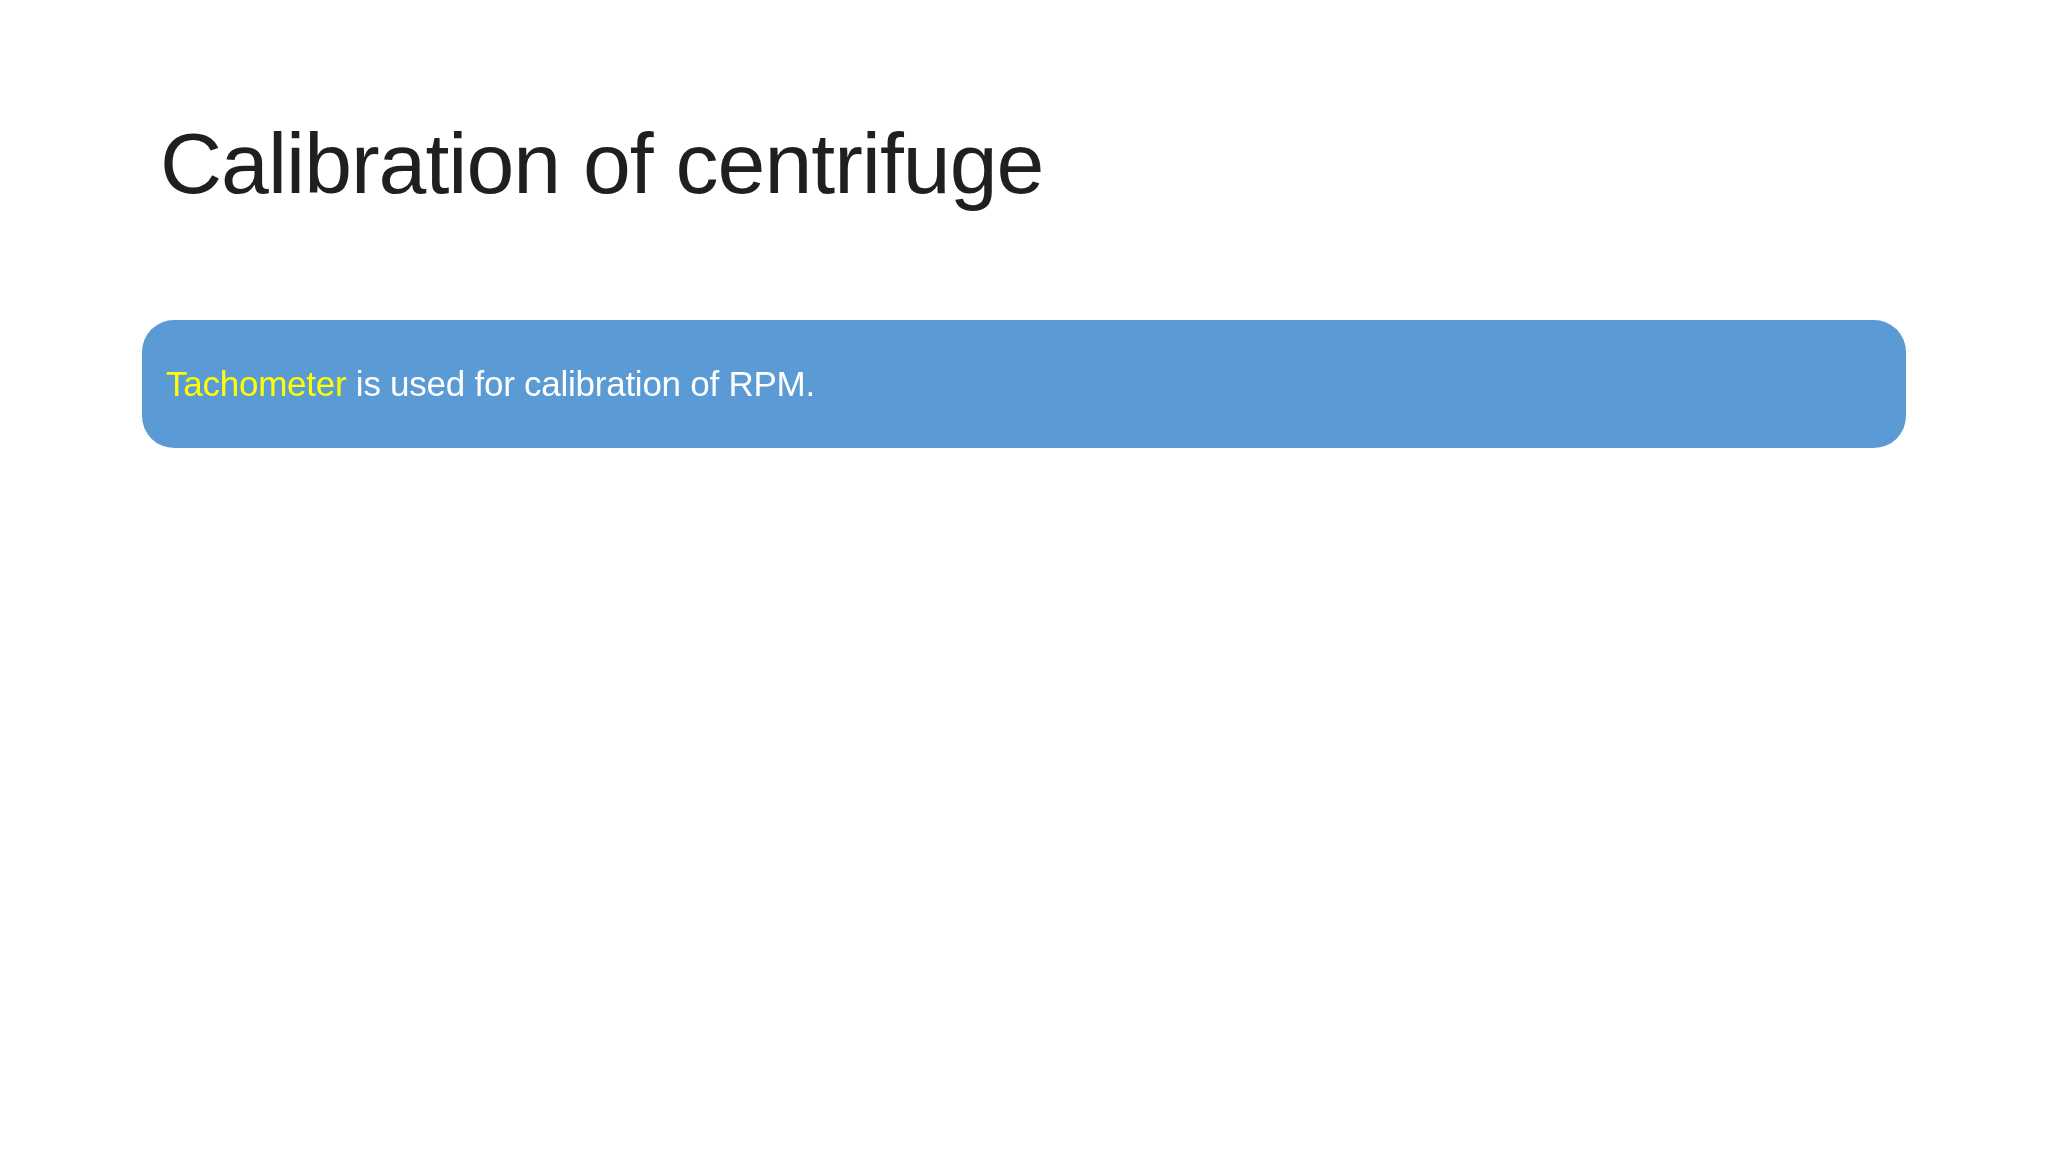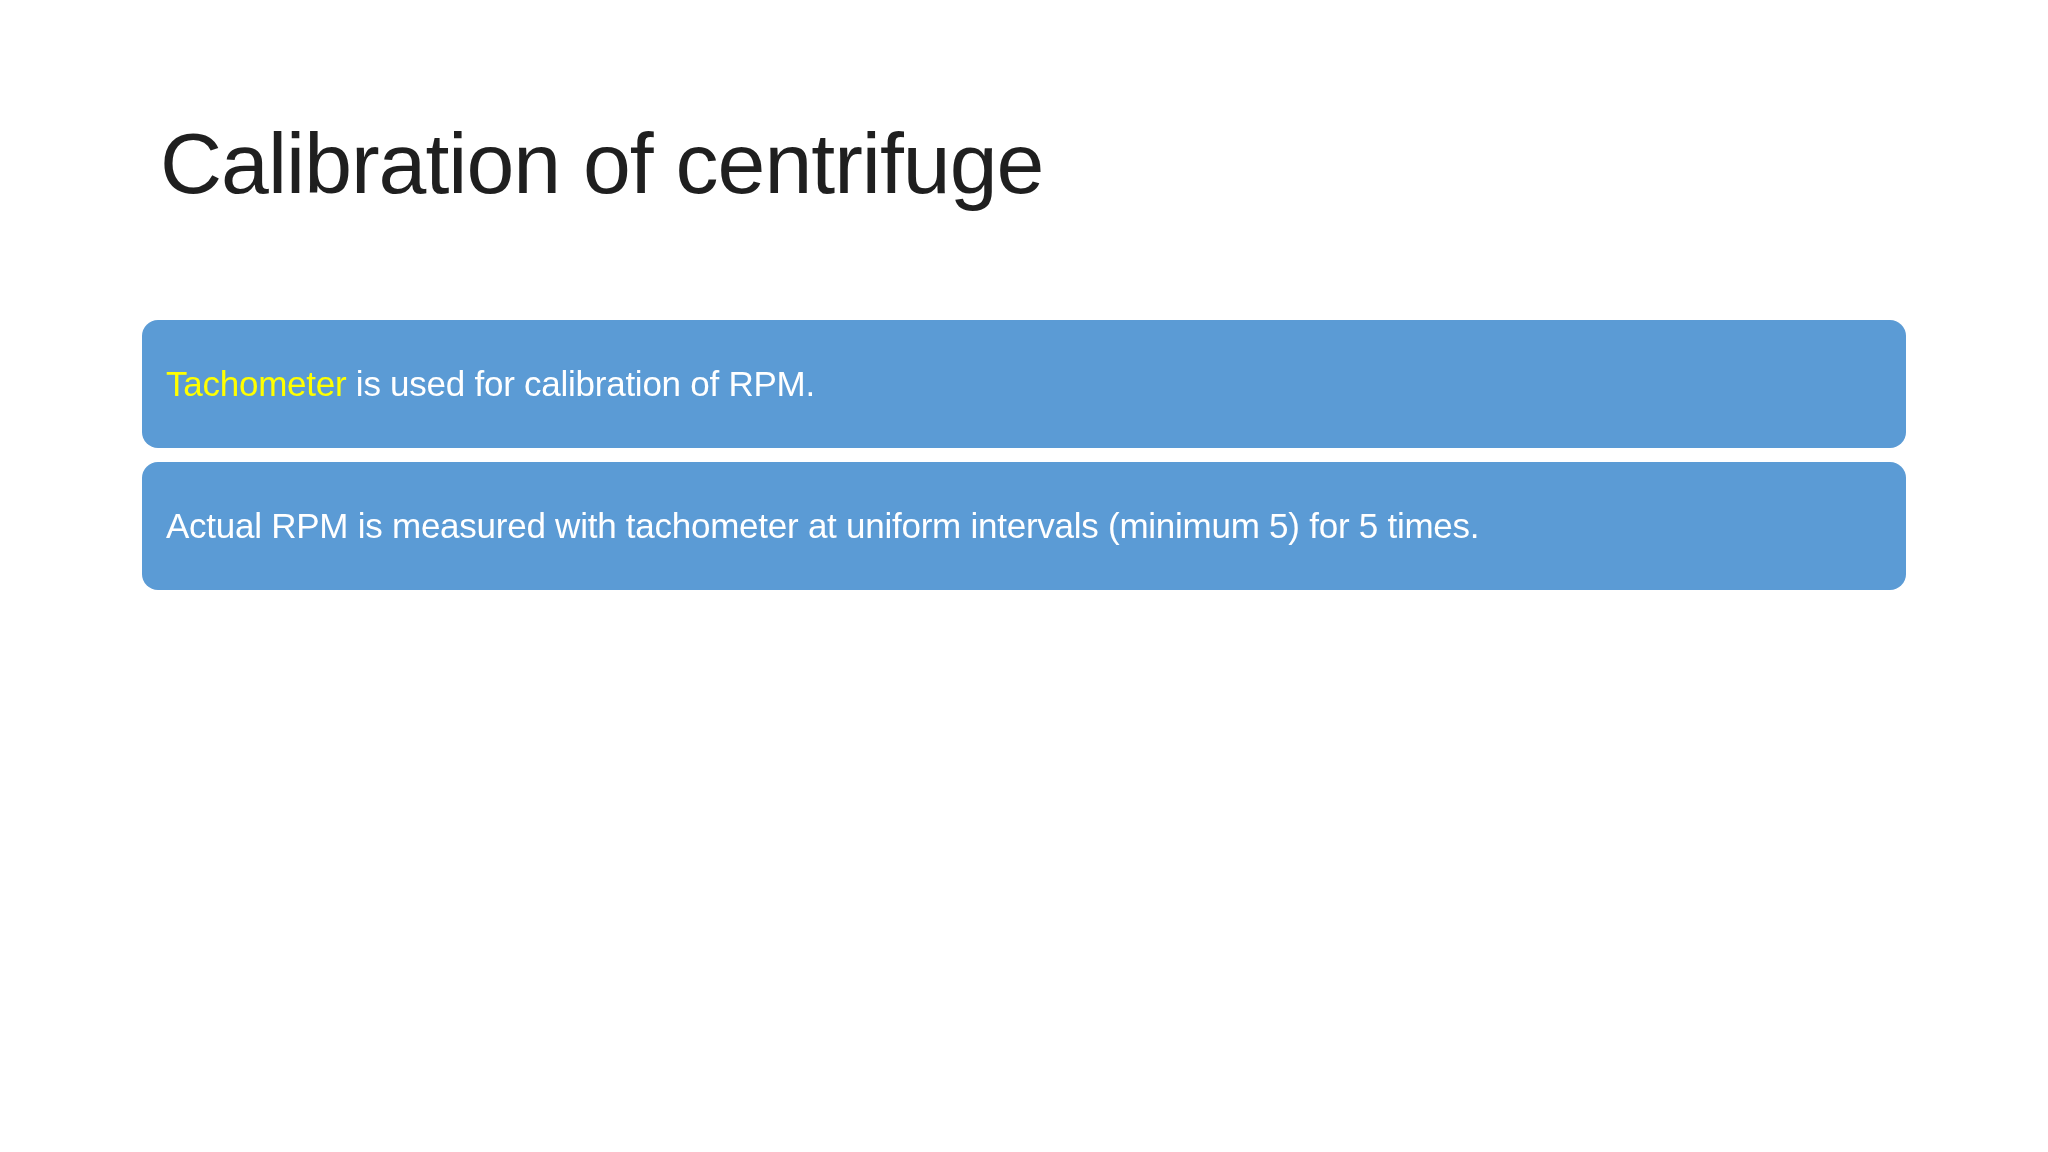--- a/index.html
+++ b/index.html
@@ -34,21 +34,21 @@
     position: absolute;
     left: 142px;
     top: 320px;
     width: 1764px;
     display: flex;
     flex-direction: column;
     gap: 14px;
   }
   .box {
     background: var(--accent);
-    border-radius: 16px;
+    border-radius: 32px;
     min-height: 128px;
     display: flex;
     align-items: center;
     padding: 10px 16px 10px 24px;
     color: var(--body);
     font-size: 35px;
     letter-spacing: -0.25px;
     line-height: 1.35;
     white-space: pre-line;
   }
@@ -56,15 +56,14 @@
   .box .hl { color: var(--hl); }
   .box-text-wrap { display: inline; }
 </style>
 </head>
 <body>
 
 <div class="slide">
   <h1 class="slide-title">Calibration of centrifuge</h1>
   <div class="callout-list">
       <div class="box"><div class="box-text-wrap"><span class="hl">Tachometer</span><span> is used for calibration of RPM.</span></div></div>
-      <div class="box"><div class="box-text-wrap"><span>Actual RPM is measured with tachometer at uniform intervals (minimum 5) for 5 times.</span></div></div>
     </div>
 </div>
 
 </body></html>

